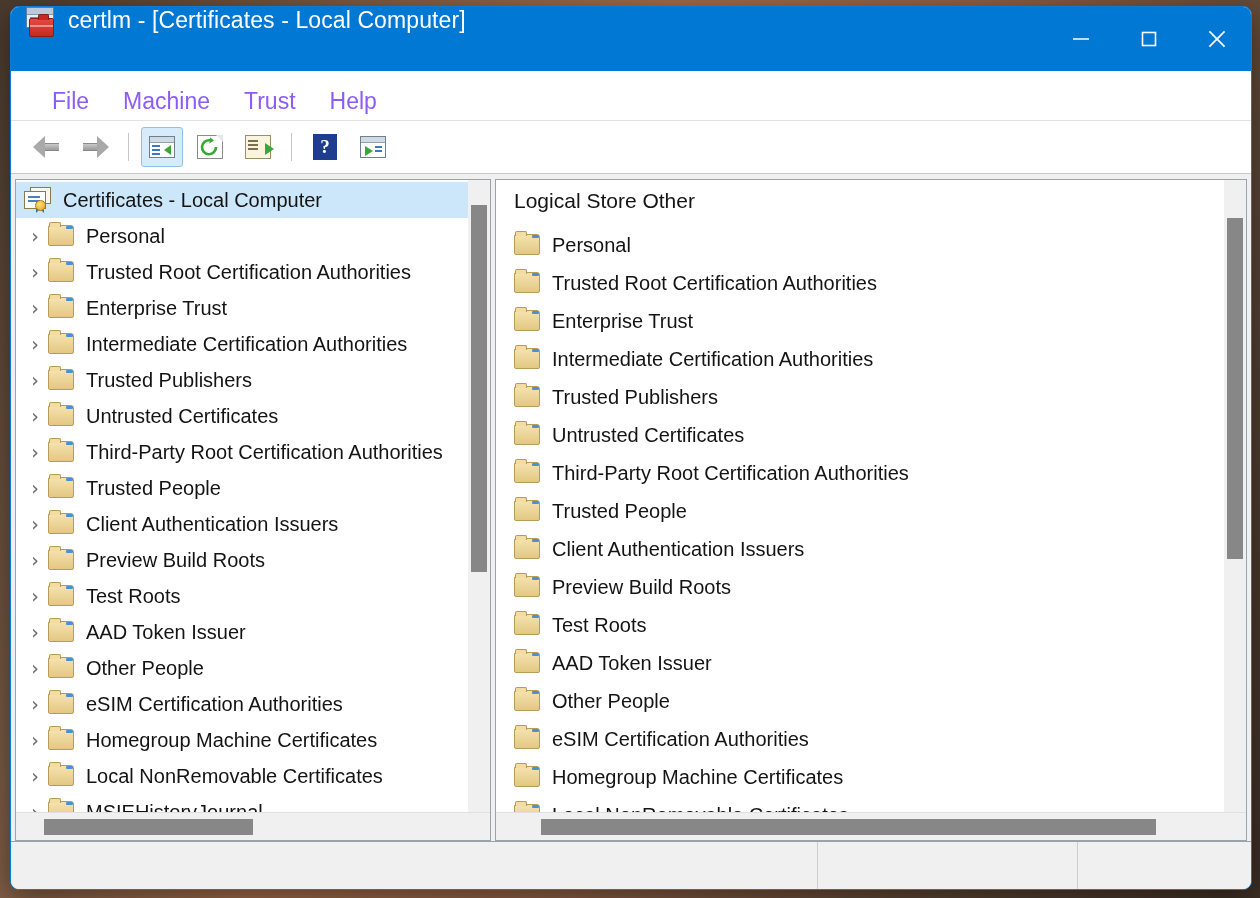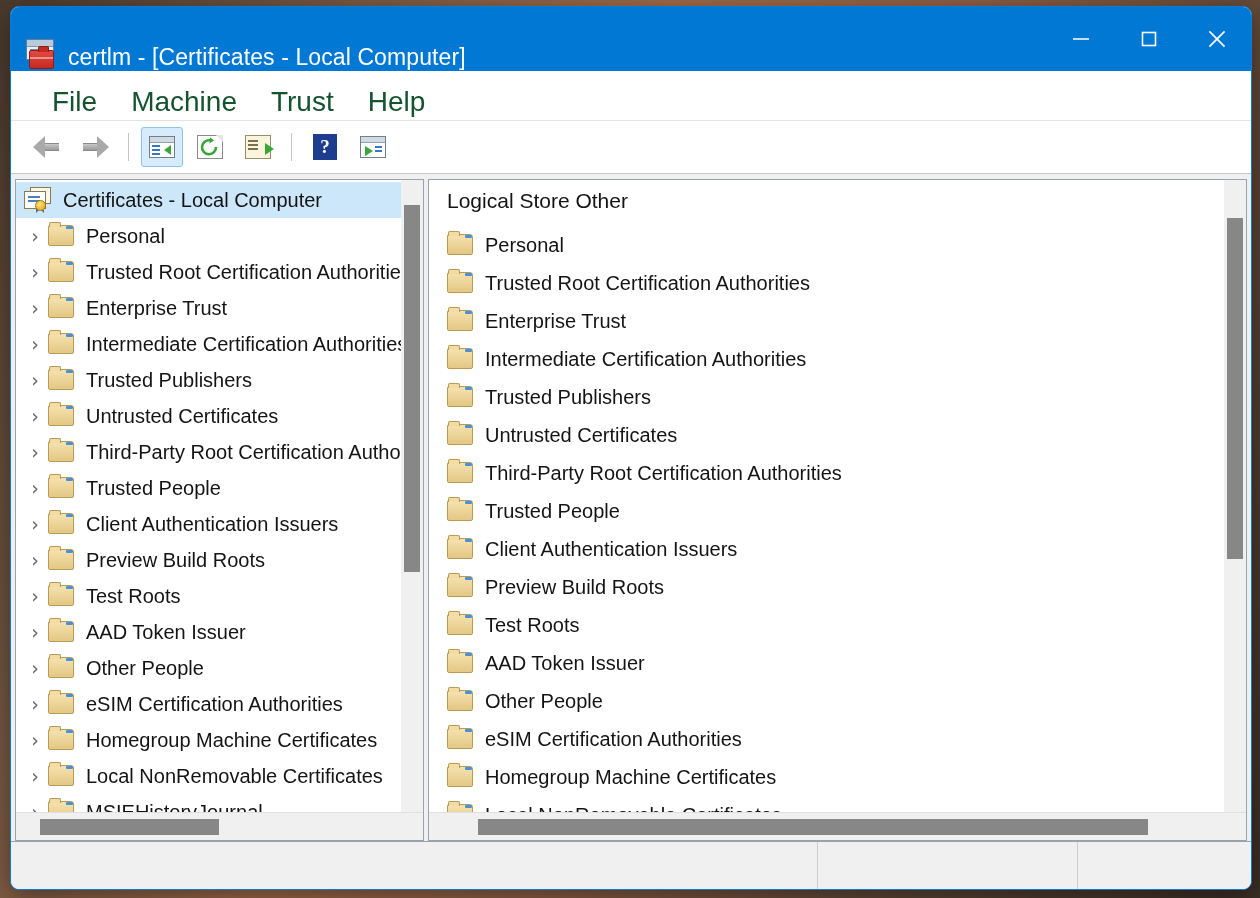--- a/index.html
+++ b/index.html
@@ -26,21 +26,21 @@
     background: #f0f0f0;
     overflow: hidden;
     display: flex; flex-direction: column;
     box-shadow: 0 8px 30px rgba(0,0,0,0.45);
   }
 
   
   #titlebar {
     height: 64px;
     background: #0078d4;
-    display: flex; align-items: flex-end;
+    display: flex; align-items: flex-start;
     flex: none;
     position: relative;
   }
   #app-icon {
     width: 34px; height: 32px;
     margin-left: 13px; margin-right: 10px;
     position: relative; flex: none;
   }
   .icon-console {
     position: absolute; left: 2px; top: 0;
@@ -101,22 +101,22 @@
   
   #menubar {
     height: 50px;
     background: #ffffff;
     border-bottom: 1px solid #e3e3e3;
     display: flex; align-items: center;
     padding-left: 24px;
     flex: none;
   }
   .menu-item {
-    font-size: 28px;
-    color: #14532d;
+    font-size: 23px;
+    color: #8b5cf6;
     padding: 4px 17px;
     cursor: default;
     border-radius: 3px;
     margin-top: 12px;
   }
 
   
   #toolbar {
     height: 53px;
     background: #ffffff;
@@ -249,21 +249,21 @@
     padding: 5px 4px 0 4px;
     min-height: 0;
   }
   .pane {
     border: 1px solid #9aa3ab;
     background: #ffffff;
     display: flex; flex-direction: column;
     position: relative;
     min-height: 0;
   }
-  #tree-pane { width: 409px; flex: none; }
+  #tree-pane { width: 476px; flex: none; }
   #splitter { width: 4px; flex: none; background: #f0f0f0; cursor: col-resize; }
   #list-pane { flex: 1; min-width: 0; }
 
   .pane-scrollarea {
     flex: 1;
     position: relative;
     overflow: hidden;
     background: #fff;
   }
 

